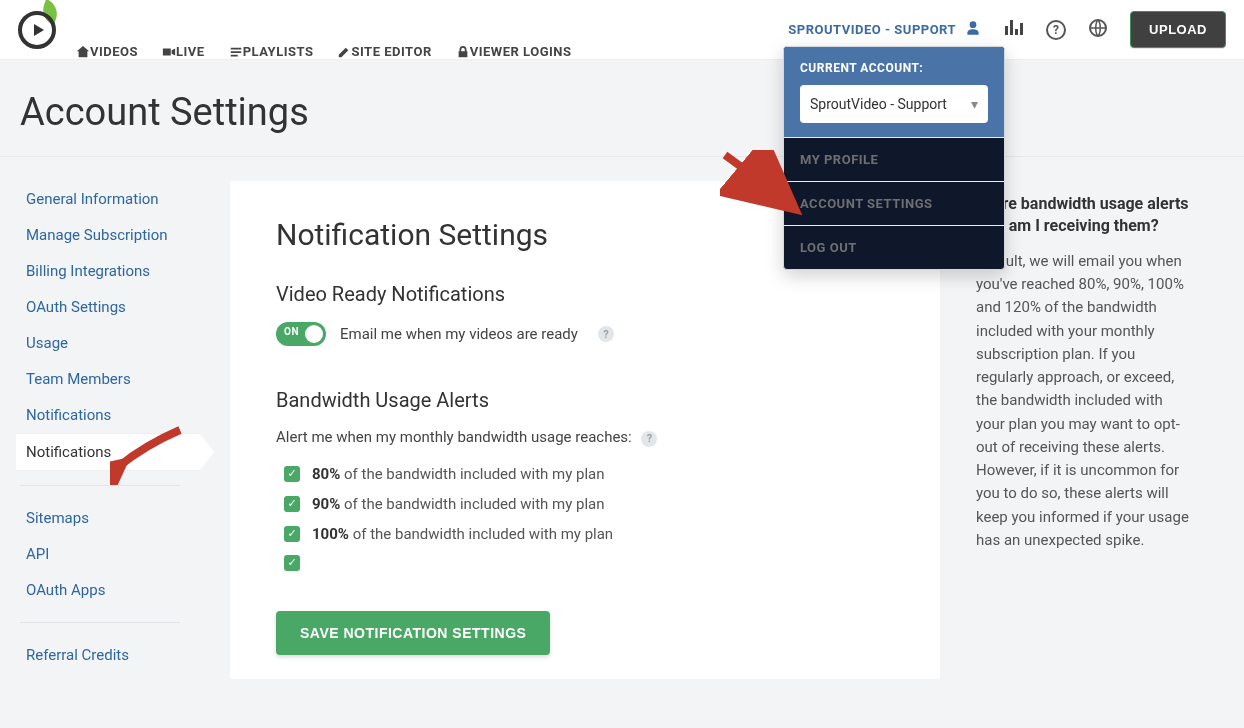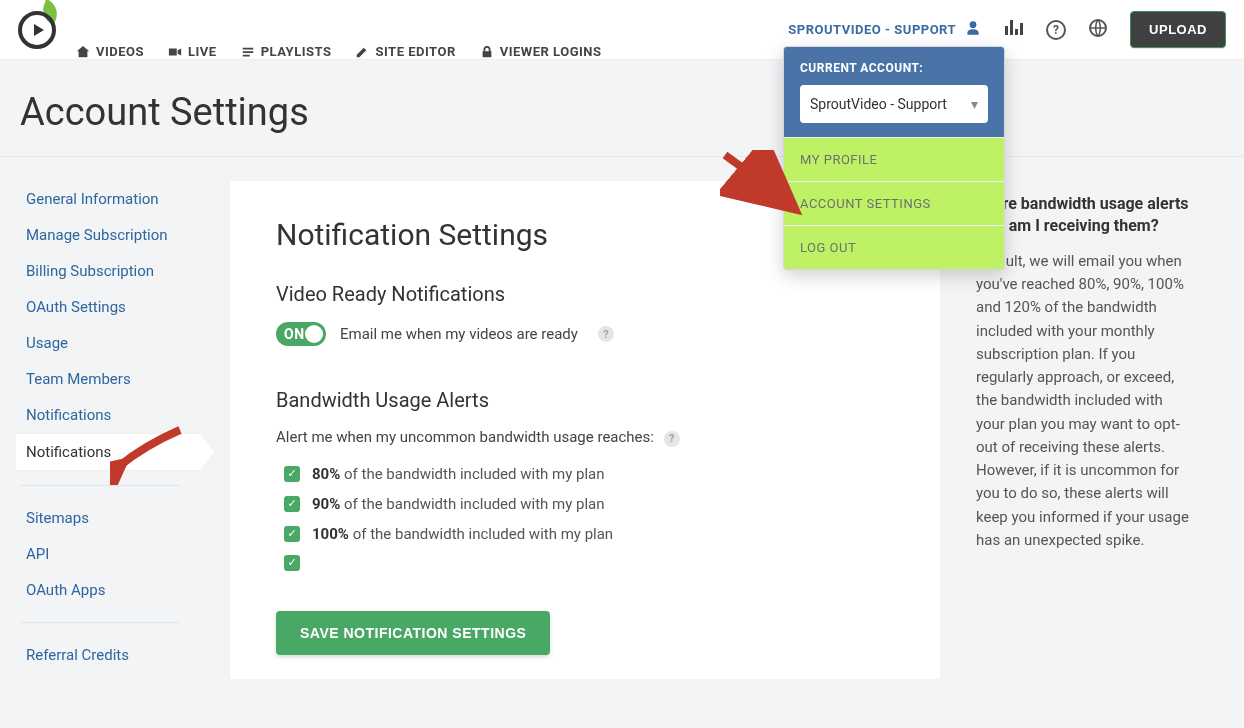--- a/index.html
+++ b/index.html
@@ -41,21 +41,21 @@
     margin-left:3px;
   }
   .logo-leaf {
     position:absolute; width:16px; height:22px;
     background:#7bbf43; border-radius: 0 16px 0 16px;
     top:-10px; right:-2px; transform:rotate(20deg);
   }
   .nav-primary { display:flex; gap: 24px; align-items:center; }
   .nav-item {
     font-size: 13px; font-weight:700; letter-spacing:0.5px;
-    color:#444; display:flex; align-items:center; gap:6px;
+    color:#444; display:flex; align-items:center; gap:0;
     text-transform:uppercase;
     margin-top:44px;
   }
   .nav-right {
     margin-left:auto; display:flex; align-items:center; gap:22px;
   }
   .account-link {
     font-size:13px;font-weight:700;letter-spacing:0.5px;color:#3b6ba5;
     display:flex;align-items:center;gap:8px;
   }
@@ -105,21 +105,21 @@
     padding: 36px 46px 24px;
     border-radius:2px;
     box-shadow:0 0 1px rgba(0,0,0,.05);
   }
   .section-title { font-size:30px; font-weight:400; color:#333; margin-bottom:30px;}
   .subsection { font-size:20px; font-weight:400; color:#333; margin: 20px 0 16px;}
   .toggle-row { display:flex; align-items:center; gap:14px; margin-bottom: 14px;}
   .toggle {
     width:50px;height:24px;border-radius:24px;background:#4aa866;position:relative;
   }
-  .toggle .lbl{position:absolute;left:8px;top:4px;font-size:14px;font-weight:700;color:#fff;letter-spacing:0.5px;}
+  .toggle .lbl{position:absolute;left:8px;top:4px;font-size:10px;font-weight:700;color:#fff;letter-spacing:0.5px;}
   .toggle .knob{width:18px;height:18px;border-radius:50%;background:#fff;position:absolute;right:3px;top:3px;}
   .helptext{font-size:15px;color:#444;}
   .help-q { display:inline-flex; width:16px;height:16px;border-radius:50%;background:#e3e6e8;color:#9aa0a4;font-size:11px;font-weight:700;align-items:center;justify-content:center;margin-left:6px;}
   .alerts-intro{font-size:15px;color:#444;margin:4px 0 12px;}
   .alert-list { padding-left: 8px; }
   .alert-row { display:flex; align-items:center; gap:12px; padding:6px 0; font-size:15px;color:#555;}
   .chk {
     width:16px;height:16px;border-radius:3px;background:#4aa866;
     display:flex;align-items:center;justify-content:center;color:#fff;font-size:11px;
     flex-shrink:0;
@@ -137,40 +137,40 @@
     padding: 36px 16px 0 36px;
   }
   .info-title{font-size:16px;font-weight:700;color:#333;line-height:1.4;margin-bottom:12px;}
   .info-body{font-size:15px;color:#555;line-height:1.55;}
 
   
   .account-dd {
     position:absolute;
     top:46px; left:783px;
     width:222px;
-    background:#bef264;
+    background:#0f172a;
     border:1px solid #d6d9dc;
     border-radius:4px;
     box-shadow:0 6px 18px rgba(0,0,0,.18);
     z-index:20;
     overflow:hidden;
   }
   .dd-arrow{
     position:absolute;top:-8px;right:14px;width:0;height:0;
     border-left:8px solid transparent;border-right:8px solid transparent;border-bottom:8px solid #4a74a8;
   }
   .dd-head{background:#4a74a8;padding:14px 16px;}
   .dd-head-label{font-size:12px;font-weight:700;color:#fff;letter-spacing:0.5px;margin-bottom:10px;}
   .dd-select{
     background:#fff;border-radius:4px;height:38px;display:flex;align-items:center;
     padding:0 10px;justify-content:space-between;color:#333;font-size:14px;
   }
   .dd-select .caret{color:#888;}
   .dd-item{
-    padding:14px 16px;font-size:13px;font-weight:400;color:#6d6f71;letter-spacing:0.5px;
+    padding:14px 16px;font-size:13px;font-weight:700;color:#6d6f71;letter-spacing:0.5px;
     border-top:1px solid #eceef0;
   }
   .dd-item:first-of-type{border-top:none;}
 
   
   .arrow-svg{position:absolute;pointer-events:none;z-index:30;}
 
   
   .ic{width:14px;height:14px;display:inline-block;}
 </style>
@@ -266,21 +266,21 @@
 </div>
 
 <div class="page-title-wrap">
   <h1 class="page-title">Account Settings</h1>
 </div>
 
 <div class="columns">
   <div class="sidebar" id="sidebar">
       <div class="side-link">General Information</div>
       <div class="side-link">Manage Subscription</div>
-      <div class="side-link">Billing Subscription</div>
+      <div class="side-link">Billing Integrations</div>
       <div class="side-link">OAuth Settings</div>
       <div class="side-link">Usage</div>
       <div class="side-link">Team Members</div>
       <div class="side-link">Notifications</div>
       <div class="side-link active">Notifications</div>
       <div class="side-sep"></div>
       <div class="side-link">Sitemaps</div>
       <div class="side-link">API</div>
       <div class="side-link">OAuth Apps</div>
       <div class="side-sep"></div>
@@ -295,21 +295,21 @@
       <div class="toggle">
         <span class="lbl">ON</span>
         <span class="knob"></span>
       </div>
       <span class="helptext">Email me when my videos are ready</span>
       <span class="help-q">?</span>
     </div>
 
     <div class="subsection" style="margin-top:42px">Bandwidth Usage Alerts</div>
     <div class="alerts-intro">
-      <span>Alert me when my uncommon bandwidth usage reaches:</span>
+      <span>Alert me when my monthly bandwidth usage reaches:</span>
       <span class="help-q">?</span>
     </div>
     <div class="alert-list" id="alert-list">
         <div class="alert-row">
           <span class="chk">✓</span>
           <span><b>80%</b> of the bandwidth included with my plan</span>
         </div>
         <div class="alert-row">
           <span class="chk">✓</span>
           <span><b>90%</b> of the bandwidth included with my plan</span>

